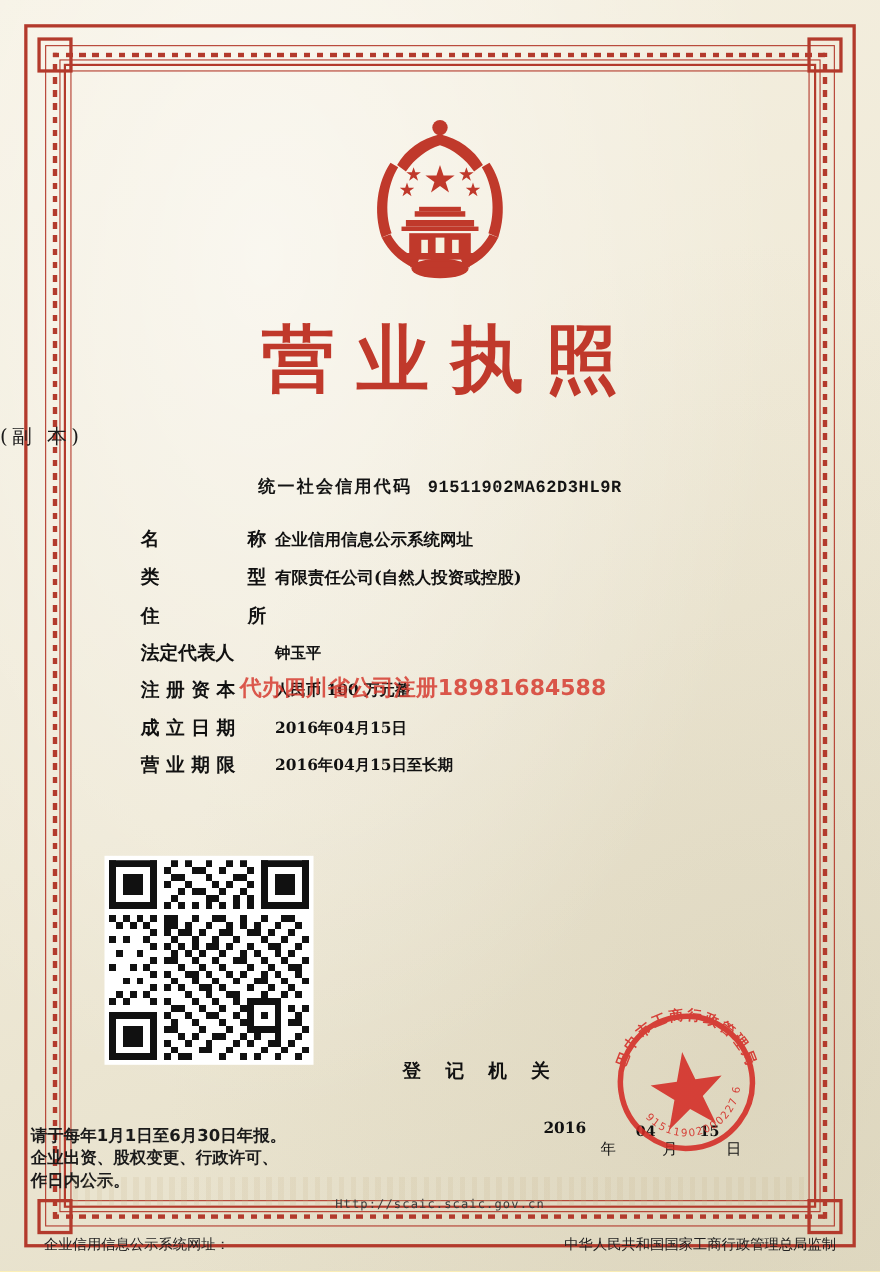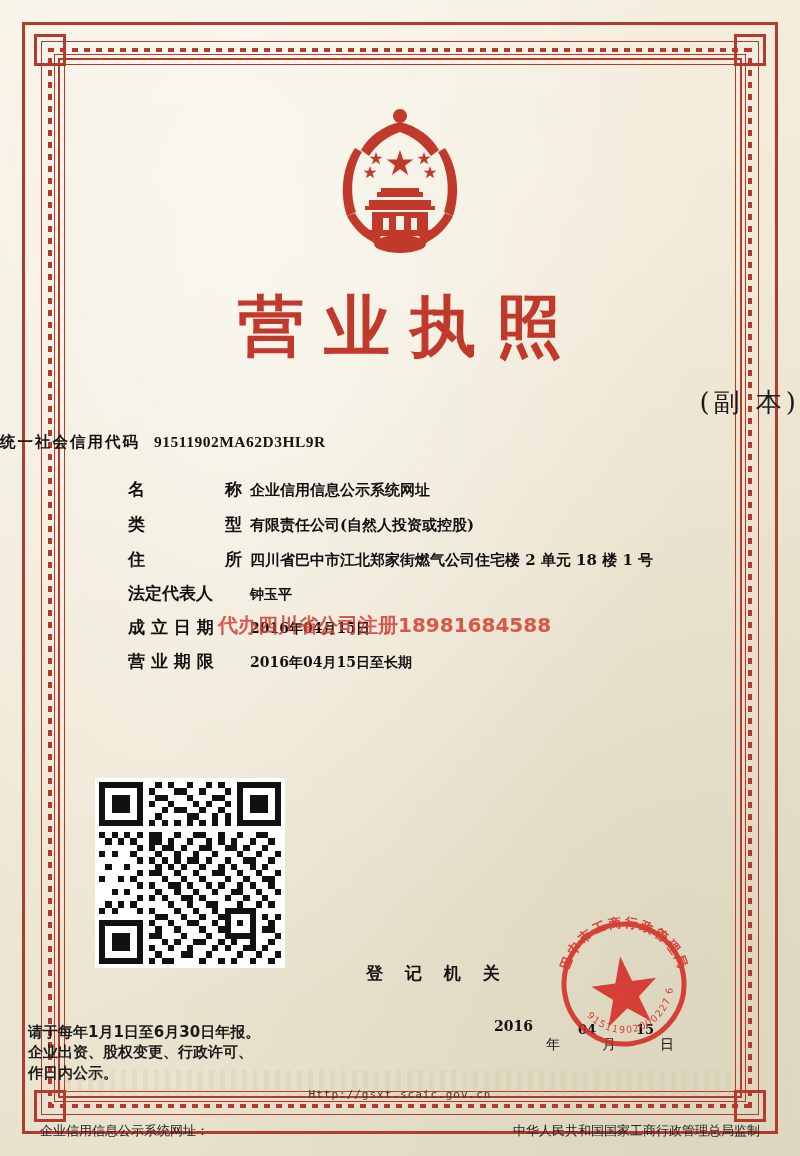--- a/index.html
+++ b/index.html
@@ -108,34 +108,34 @@
     font-weight: bold;
     font-size: 66px;
     letter-spacing: 20px;
     color: #c0392b;
     text-indent: 20px;
   }
   .subtitle {
     position: absolute;
     top: 385px;
     left: 0; right: 0;
-    text-align: right;
+    text-align: left;
     font-family: "DejaVu Serif", "Liberation Serif", serif;
-    font-size: 26px;
+    font-size: 18px;
     color: #1b1b1b;
     letter-spacing: 4px;
   }
 
   
   .credit-code {
     position: absolute;
     top: 432px;
     left: 0; right: 0;
-    text-align: left;
-    font-family: Liberation Serif, serif;
+    text-align: center;
+    font-family: Liberation Mono, monospace;
     font-weight: bold;
     font-size: 15.5px;
     color: #141414;
     letter-spacing: 1px;
   }
   .credit-code .cc-label { letter-spacing: 2px; }
   .credit-code .cc-value { margin-left: 14px; letter-spacing: 0.5px; }
 
   
   .fields {
@@ -378,30 +378,33 @@
           <span>型</span>
         </div>
         <div class="value">有限责任公司(自然人投资或控股)</div>
       </div>
 
       <div class="row">
         <div class="label spread">
           <span>住</span>
           <span>所</span>
         </div>
-        <div class="value">四川省巴中市江北郑家街燃气公司住宅楼 2 单元 18 楼 1 号</div>
       </div>
     </div>
 
     <div class="group2">
       <div class="row">
         <div class="label">法定代表人</div>
         <div class="value small">钟玉平</div>
       </div>
 
+      <div class="row">
+        <div class="label">注 册 资 本</div>
+        <div class="value small">人民币 100 万元整</div>
+      </div>
 
       <div class="row">
         <div class="label">成 立 日 期</div>
         <div class="value small">2016年04月15日</div>
       </div>
 
       <div class="row">
         <div class="label">营 业 期 限</div>
         <div class="value small">2016年04月15日至长期</div>
       </div>
@@ -674,17 +677,17 @@
   </div>
 
   <div class="note">
     <div>请于每年1月1日至6月30日年报。</div>
     <div>企业出资、股权变更、行政许可、</div>
     <div>作日内公示。</div>
   </div>
 
   <div class="bottom-band"></div>
 
-  <div class="website">Http://gsxt.scaic.gov.cn</div>
+  <div class="website">Http://scaic.scaic.gov.cn</div>
 
   <div class="footer-left">企业信用信息公示系统网址：</div>
   <div class="footer-right">中华人民共和国国家工商行政管理总局监制</div>
 </div>
 
 </body></html>

